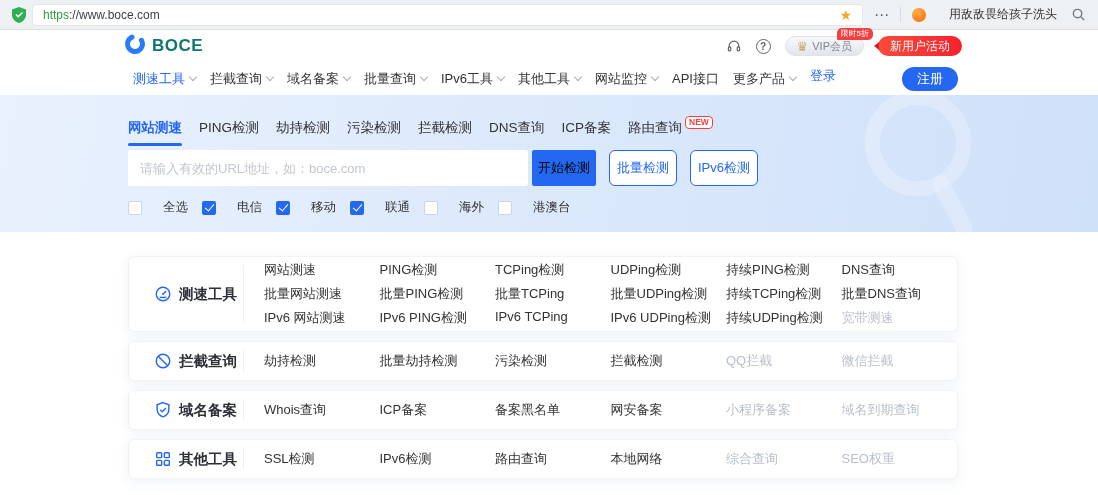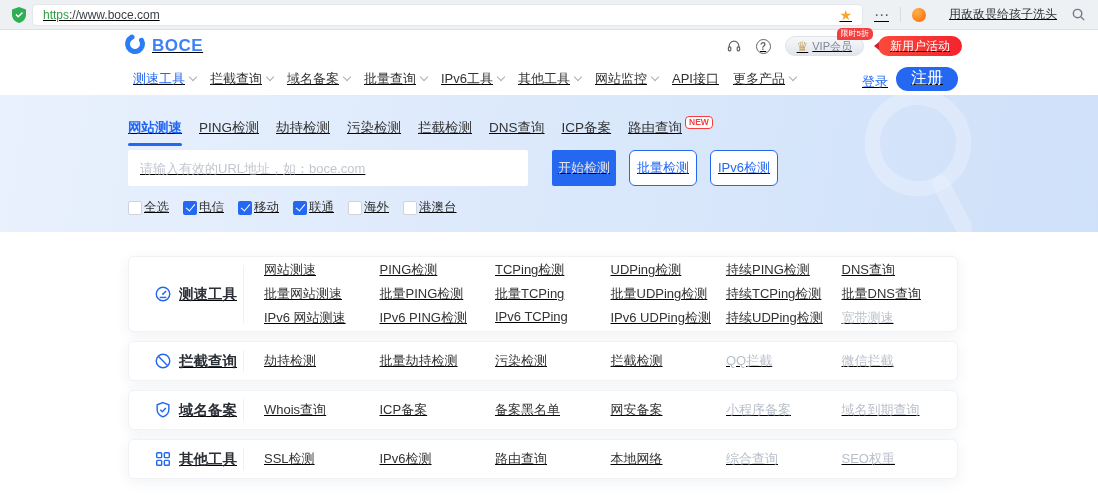--- a/index.html
+++ b/index.html
@@ -1,19 +1,19 @@
 <!DOCTYPE html>
 <html><head>
 <meta charset="utf-8">
 <style>
   * { box-sizing: border-box; }
   body { margin:0; }
   .screen {
     width:1098px; height:495px; position:relative; overflow:hidden;
-    background:#fff; font-family:"Liberation Sans","DejaVu Sans",sans-serif;text-decoration:underline;
+    background:#fff; font-family:"Liberation Sans","DejaVu Sans",sans-serif;
   }
 
   
   .browser-bar{height:30px;background:#eef1f4;border-bottom:1px solid #dde1e6;
     display:flex;align-items:center;padding:0 12px;}
   .shield{display:flex;margin-right:6px;}
   .url-pill{flex:1;height:22px;background:#fff;border:1px solid #e3e6ea;border-radius:4px;
     display:flex;align-items:center;padding:0 10px;font-size:12px;}
   .url-scheme{color:#2e9e44;}
   .url-rest{color:#3a3f45;}
@@ -22,21 +22,21 @@
   .vdiv{width:1px;height:15px;background:#d8dbe0;margin-right:11px;}
   .hot-search{display:flex;align-items:center;gap:23px;font-size:12px;color:#333;cursor:pointer;}
   .hot-icon{width:14px;height:14px;border-radius:50%;
     background:radial-gradient(circle at 35% 30%,#ffb14d,#ff6200);}
   .magnifier{margin-left:14px;display:flex;cursor:pointer;}
 
   
   .header{height:32px;background:#fff;display:flex;align-items:center;
     padding:0 136px 0 124px;}
   .logo{display:flex;align-items:center;gap:6px;cursor:pointer;}
-  .logo-text{font-size:17px;font-weight:800;color:#3b82f6;letter-spacing:.5px;}
+  .logo-text{font-size:17px;font-weight:800;color:#0f766e;letter-spacing:.5px;}
   .header-right{margin-left:auto;display:flex;align-items:center;gap:14px;}
   .hicon{display:flex;align-items:center;color:#5f6368;cursor:pointer;}
   .q-icon{width:15px;height:15px;border:1.5px solid #5f6368;border-radius:50%;
     font-size:10px;display:flex;align-items:center;justify-content:center;color:#5f6368;font-weight:700;}
   .vip-pill{position:relative;display:flex;align-items:center;gap:4px;height:20px;
     background:linear-gradient(180deg,#f7f8fa,#e2e5eb);border:1px solid #dfe2e8;
     border-radius:10px;padding:0 11px;font-size:11px;color:#7d8695;cursor:pointer;}
   .crown{color:#c9a96a;font-size:13px;line-height:1;}
   .vip-tag{position:absolute;top:-9px;right:-10px;background:#f53f3f;color:#fff;
     font-size:8px;line-height:1;padding:2px 4px;border-radius:5px 5px 5px 1px;white-space:nowrap;}
@@ -46,47 +46,47 @@
   .activity::before{content:"";position:absolute;left:-4px;top:6px;
     border-top:4px solid transparent;border-bottom:4px solid transparent;border-right:5px solid #d32029;}
 
   
   .nav{height:33px;background:#fff;display:flex;align-items:center;padding:0 140px 0 133px;}
   .nav-items{display:flex;align-items:center;gap:14px;}
   .nav-item{display:flex;align-items:center;gap:5px;font-size:13px;color:#333;cursor:pointer;white-space:nowrap;}
   .nav-item.active{color:#2468f2;}
   .chev{width:6px;height:6px;border-right:1.4px solid #a8adb5;border-bottom:1.4px solid #a8adb5;
     transform:rotate(45deg);margin-top:-4px;}
-  .nav-right{margin-left:auto;display:flex;align-items:flex-end;gap:8px;}
+  .nav-right{margin-left:auto;display:flex;align-items:flex-start;gap:20px;}
   .login{color:#2468f2;font-size:13px;cursor:pointer;text-decoration:none;}
-  .register{background:#2468f2;color:#fff;font-size:16px;height:24px;padding:0 15px;
-    border-radius:12px;display:flex;align-items:center;cursor:pointer;text-decoration:none;}
+  .register{background:#2468f2;color:#fff;font-size:13px;height:24px;padding:0 15px;
+    border-radius:12px;display:flex;align-items:center;cursor:pointer;text-decoration:none;margin-left:46px;}
 
   
   .hero{height:137px;position:relative;overflow:hidden;padding:24px 0 0 128px;
     background:linear-gradient(100deg,#e9f1fd 0%,#dae8fb 55%,#cfe0f9 100%);}
   .hero-decor{position:absolute;right:80px;top:-30px;opacity:.45;transform:rotate(14deg);pointer-events:none;}
   .tabs{display:flex;gap:17px;align-items:flex-start;position:relative;z-index:1;}
   .tab{font-size:13.5px;color:#333;padding-bottom:9px;position:relative;cursor:pointer;white-space:nowrap;}
   .tab.active{color:#2468f2;font-weight:700;}
   .tab.active::after{content:"";position:absolute;left:0;right:0;bottom:0;height:3px;
     background:#2468f2;border-radius:2px;}
   .tab-badge{display:inline-block;transform:translateY(-7px);margin-left:3px;font-size:8.5px;
     font-weight:700;color:#f53f3f;background:#fff;border:1px solid #f53f3f;border-radius:4px;
     padding:0 3px;line-height:11px;}
   .search-row{display:flex;margin-top:4px;height:36px;position:relative;z-index:1;}
   .url-input{width:400px;border:none;outline:none;padding:4px 12px;font-size:13px;
     border-radius:2px;background:#fff;color:#333;}
   .url-input::placeholder{color:#c2c7cf;}
-  .btn-primary{width:64px;margin-left:24px;background:#2468f2;color:#e5e5e5;border:none;
+  .btn-primary{width:64px;margin-left:4px;background:#2468f2;color:#000000;border:none;
     font-size:13px;border-radius:2px;cursor:pointer;}
   .btn-outline{width:68px;margin-left:13px;background:#fff;color:#2468f2;
     border:1px solid #2468f2;font-size:13px;border-radius:6px;cursor:pointer;}
   .check-row{display:flex;align-items:center;margin-top:13px;gap:14px;position:relative;z-index:1;}
-  .check{display:flex;align-items:center;gap:2px;font-size:12.5px;color:#333;cursor:pointer;}
+  .check{display:flex;align-items:center;gap:21px;font-size:12.5px;color:#333;cursor:pointer;}
   .box{width:14px;height:14px;border-radius:2px;}
   .box.unchecked{background:#fff;border:1px solid #cfd4da;}
   .box.checked{background:#2468f2;position:relative;}
   .box.checked::after{content:"";position:absolute;left:4.5px;top:1.5px;width:4px;height:8px;
     border-right:1.6px solid #fff;border-bottom:1.6px solid #fff;transform:rotate(40deg);}
   .ip-input{width:132px;height:24px;border:none;outline:none;border-radius:2px;
     padding:0 8px;font-size:12px;background:#fff;margin-left:4px;}
   .ip-input::placeholder{color:#c2c7cf;}
 
   

